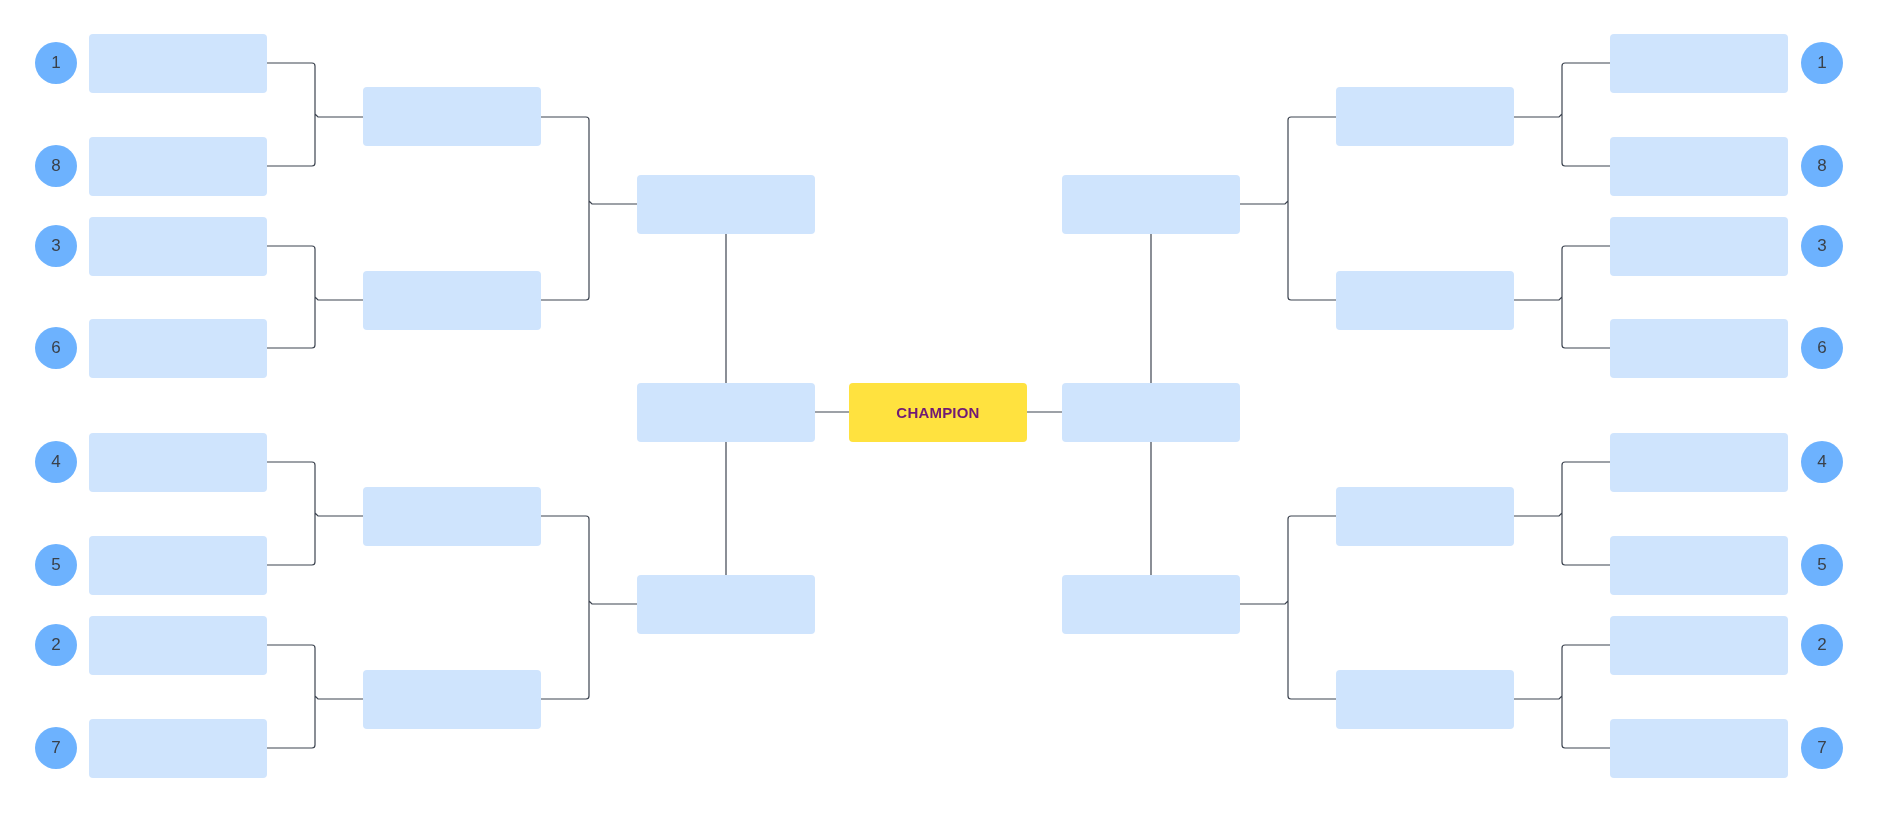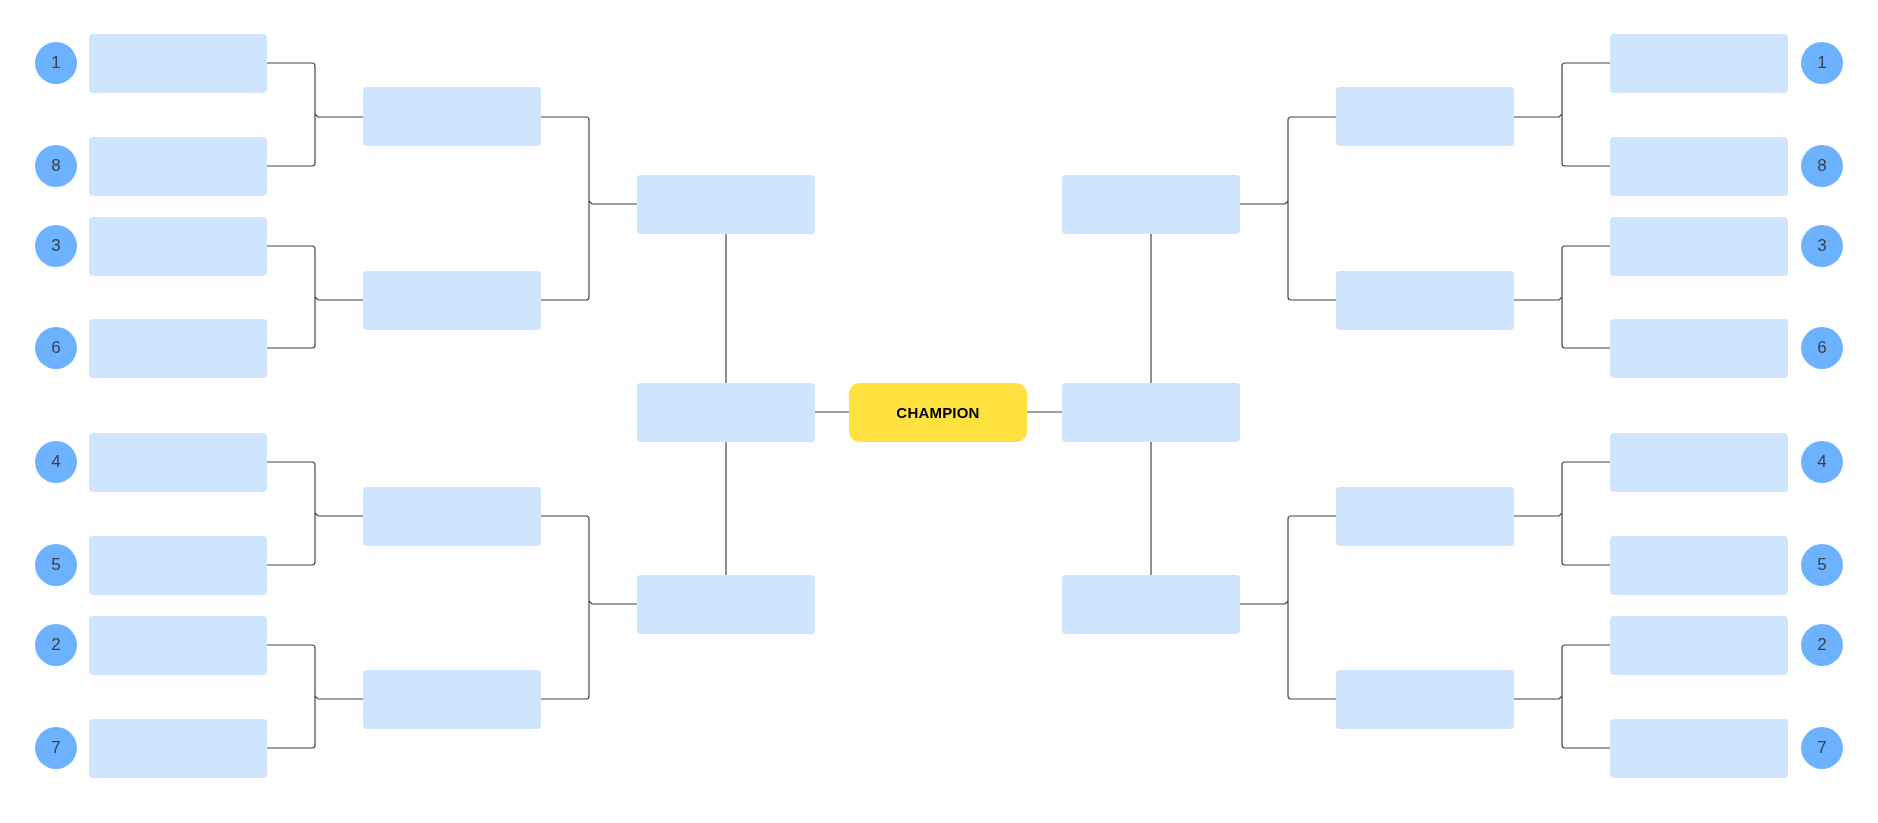--- a/index.html
+++ b/index.html
@@ -5,21 +5,21 @@
   html, body { margin: 0; padding: 0; background: #ffffff; }
   body { width: 1878px; height: 823px; position: relative; overflow: hidden;
          font-family: "Liberation Sans", sans-serif; }
   #canvas { position: absolute; left: 0; top: 0; width: 1878px; height: 823px; }
   .slot { position: absolute; width: 178px; height: 59px; background: #cfe4fd;
           border-radius: 4px; box-sizing: border-box; }
   .seed { position: absolute; width: 42px; height: 42px; border-radius: 50%;
           background: #6db2fe; color: #3a414a; font-size: 17px; line-height: 42px;
           text-align: center; }
   .champion { position: absolute; width: 178px; height: 59px; background: #ffe23f;
-              border-radius: 11px; color: #000000; font-weight: bold; font-size: 15px;
+              border-radius: 4px; color: #701a75; font-weight: bold; font-size: 15px;
               line-height: 59px; text-align: center; letter-spacing: 0.2px; }
   svg.lines { position: absolute; left: 0; top: 0; }
   svg.lines path, svg.lines line { stroke: #3d4450; stroke-width: 1.2; fill: none; }
 </style>
 </head>
 <body>
 
 <div id="canvas">
 
   <svg class="lines" width="1878" height="823">

